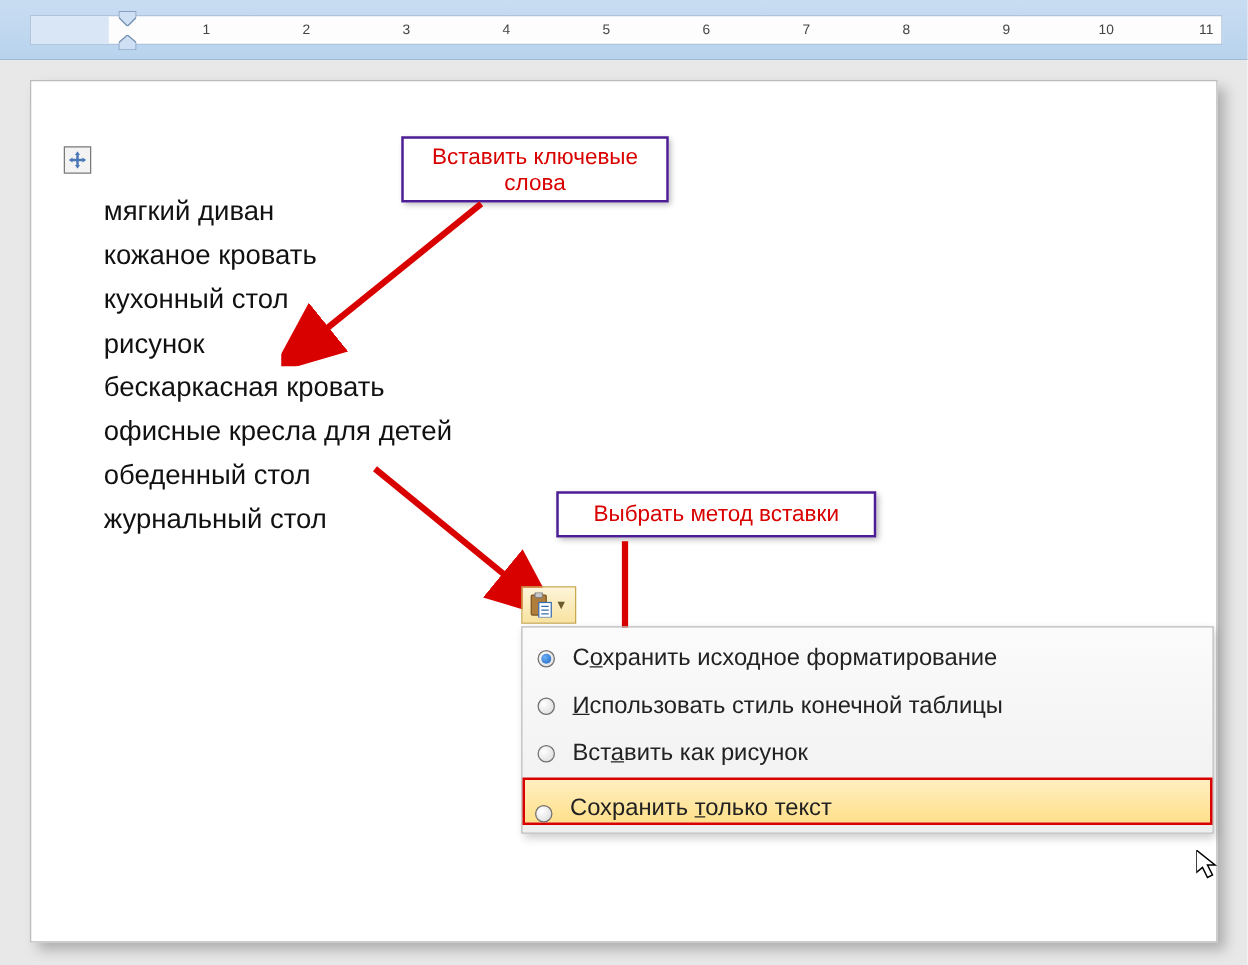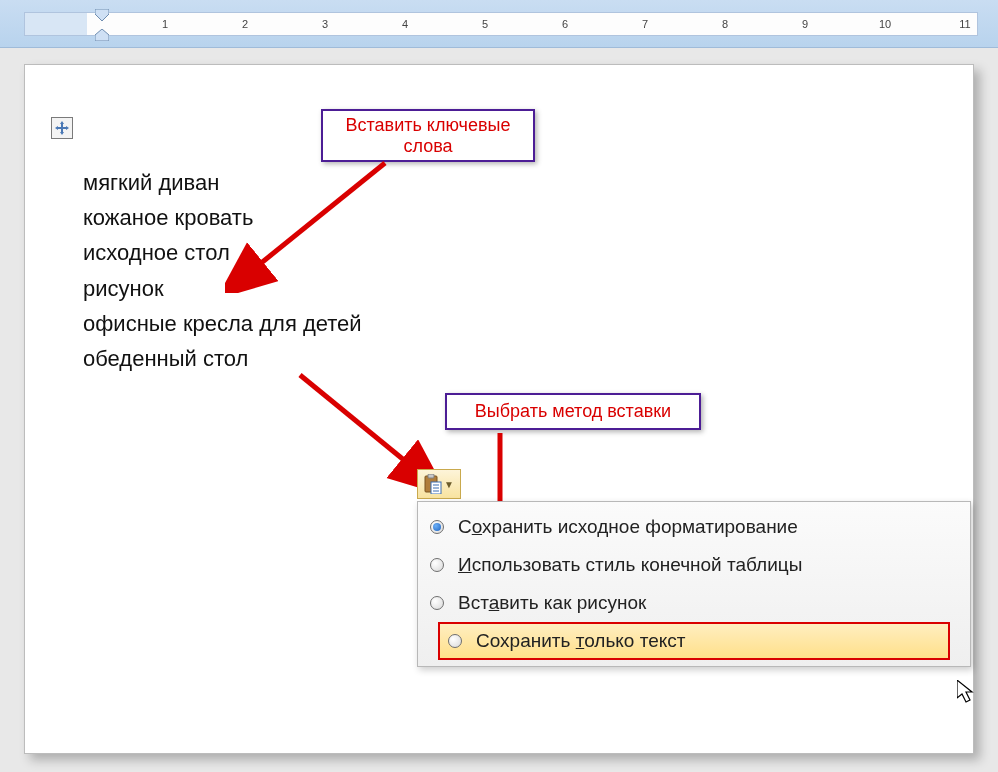--- a/index.html
+++ b/index.html
@@ -80,21 +80,21 @@
     display: flex;
     align-items: center;
     justify-content: center;
     color: #5b8fc9;
     font-size: 14px;
   }
 
   .content-text {
     position: absolute;
     left: 58px;
-    top: 100px;
+    top: 86px;
     font-size: 22px;
     color: #111;
     line-height: 1.6;
   }
   .content-text div { white-space: nowrap; }
 
   .callout {
     position: absolute;
     background: #fff;
     border: 2px solid #4c1d95;
@@ -145,22 +145,23 @@
     height: 38px;
     padding: 0 12px;
     font-size: 19px;
     color: #222;
     gap: 14px;
     white-space: nowrap;
   }
   .paste-menu-item.highlight {
     background: linear-gradient(to bottom, #ffeec0, #ffe08a);
     border: 2px solid #d90000;
-    margin: 0 20px;
+    margin: 0 0;
     padding: 0 8px;
+    align-items: flex-end;
   }
   .radio {
     width: 14px;
     height: 14px;
     border: 1px solid #6f6f6f;
     border-radius: 50%;
     background: radial-gradient(circle at 35% 35%, #fff, #d8d8d8);
     flex-shrink: 0;
     position: relative;
   }
@@ -216,24 +217,26 @@
 
   <div class="move-handle">
     <svg width="14" height="14" viewBox="0 0 14 14">
       <path d="M7 0 L9 3 H8 V6 H11 V5 L14 7 L11 9 V8 H8 V11 H9 L7 14 L5 11 H6 V8 H3 V9 L0 7 L3 5 V6 H6 V3 H5 Z" fill="#4a78b5"></path>
     </svg>
   </div>
 
   <div class="content-text">
     <div>мягкий диван</div>
     <div>кожаное кровать</div>
-    <div>исходное стол</div>
+    <div>кухонный стол</div>
     <div>рисунок</div>
+    <div>бескаркасная кровать</div>
     <div>офисные кресла для детей</div>
     <div>обеденный стол</div>
+    <div>журнальный стол</div>
   </div>
 
   <div class="callout callout-1">
     <div>Вставить ключевые</div>
     <div>слова</div>
   </div>
 
   <svg class="arrow" style="left:200px; top:88px;" width="180" height="140">
     <defs>
         <marker id="ah1" markerWidth="12" markerHeight="12" refX="2" refY="5" orient="auto">

